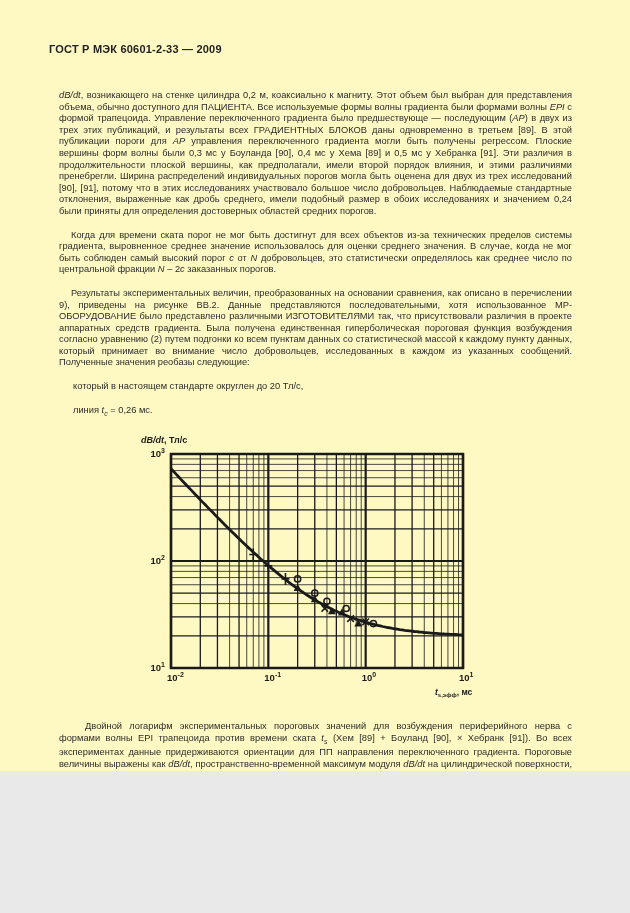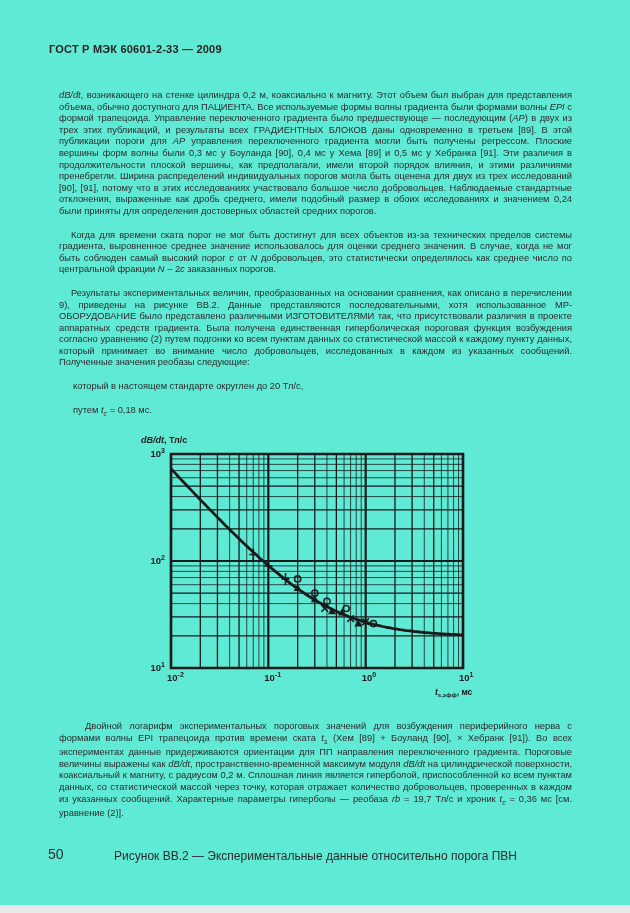--- a/index.html
+++ b/index.html
@@ -1,17 +1,17 @@
 <!DOCTYPE html>
 <html><head>
 <meta charset="utf-8">
 <style>
   html,body{margin:0;padding:0;}
   body{background:#e9e9ea;font-family:"Liberation Sans",sans-serif;}
-  .page{position:relative;width:630px;height:905px;background:#5eead4;color:#2b2b2b;overflow:hidden;}
+  .page{position:relative;width:630px;height:771px;background:#fef9c3;color:#2b2b2b;overflow:hidden;}
   .hdr{position:absolute;left:49px;top:43px;font-size:11px;font-weight:bold;letter-spacing:.2px;color:#222;}
   .content{position:absolute;left:47px;top:78px;width:537px;font-size:9.3px;line-height:11.6px;text-align:justify;}
   .content p{margin:12px;}
   .content p.ind{text-indent:12px;}
   .content p.formula{margin-left:26px;text-align:left;}
   .figwrap{margin:6px 0 2px 86px;}
   svg{display:block;}
   .capblock{margin-top:8px;}
   .capblock p.ind{text-indent:26px;}
   .figcaption{margin-top:30px;text-align:center;font-size:12px;line-height:12px;color:#2b2b2b;}
@@ -24,21 +24,21 @@
 
 <div class="page">
   <div class="hdr">ГОСТ Р МЭК 60601-2-33 — 2009</div>
 
   <div class="content">
     <div id="paras">
         <p><em>dB/dt</em><span>, возникающего на стенке цилиндра 0,2 м, коаксиально к магниту. Этот объем был выбран для представления объема, обычно доступного для ПАЦИЕНТА. Все используемые формы волны градиента были формами волны </span><em>EPI</em><span> с формой трапецоида. Управление переключенного градиента было предшествующе — последующим (</span><em>AP</em><span>) в двух из трех этих публикаций, и результаты всех ГРАДИЕНТНЫХ БЛОКОВ даны одновременно в третьем [89]. В этой публикации пороги для </span><em>AP</em><span> управления переключенного градиента могли быть получены регрессом. Плоские вершины форм волны были 0,3 мс у Боуланда [90],  0,4 мс у Хема [89] и 0,5 мс у Хебранка [91]. Эти различия в продолжительности плоской вершины, как предполагали, имели второй порядок влияния, и этими различиями пренебрегли. Ширина распределений индивидуальных порогов могла быть оценена для двух из трех исследований [90], [91], потому что в этих исследованиях участвовало большое число добровольцев. Наблюдаемые стандартные отклонения, выраженные как дробь среднего, имели подобный размер в обоих исследованиях и значением 0,24 были приняты для определения достоверных областей средних порогов.</span></p>
         <p class="ind"><span>Когда для времени ската порог не мог быть достигнут для всех объектов из-за технических пределов системы градиента, выровненное среднее значение использовалось для оценки среднего значения. В случае, когда не мог быть соблюден самый высокий порог </span><em>c</em><span> от </span><em>N</em><span> добровольцев, это статистически определялось как среднее число по центральной фракции </span><em>N</em><span> – 2</span><em>c</em><span> заказанных порогов.</span></p>
         <p class="ind"><span>Результаты экспериментальных величин, преобразованных на основании сравнения, как описано в перечислении 9), приведены на рисунке ВВ.2. Данные представляются последовательными, хотя использованное МР-ОБОРУДОВАНИЕ было представлено различными ИЗГОТОВИТЕЛЯМИ так, что присутствовали различия в проекте аппаратных средств градиента. Была получена единственная гиперболическая пороговая функция возбуждения согласно уравнению (2) путем подгонки ко всем пунктам данных со статистической массой к каждому пункту данных, который принимает во внимание число добровольцев, исследованных в каждом из указанных сообщений. Полученные значения реобазы следующие:</span></p>
         <p class="formula"><span>который в настоящем стандарте округлен до 20 Тл/с,</span></p>
-        <p class="formula"><span>путем  </span><em>t</em><sub><em>c</em></sub><span> = 0,18 мс.</span></p>
+        <p class="formula"><span>линия  </span><em>t</em><sub><em>c</em></sub><span> = 0,26 мс.</span></p>
       </div>
 
     <div class="figwrap">
       <svg id="chart" width="420" height="278">
           <line x1="67.30025291129418" y1="23" x2="67.30025291129418" y2="237" stroke="#1a1a1a" stroke-width="1.3"></line>
           <line x1="84.43980212604714" y1="23" x2="84.43980212604714" y2="237" stroke="#1a1a1a" stroke-width="1.3"></line>
           <line x1="96.60050582258836" y1="23" x2="96.60050582258836" y2="237" stroke="#1a1a1a" stroke-width="0.8"></line>
           <line x1="106.03308042203915" y1="23" x2="106.03308042203915" y2="237" stroke="#1a1a1a" stroke-width="1.3"></line>
           <line x1="113.74005503734132" y1="23" x2="113.74005503734132" y2="237" stroke="#1a1a1a" stroke-width="0.8"></line>
           <line x1="120.25620922805435" y1="23" x2="120.25620922805435" y2="237" stroke="#1a1a1a" stroke-width="0.8"></line>

